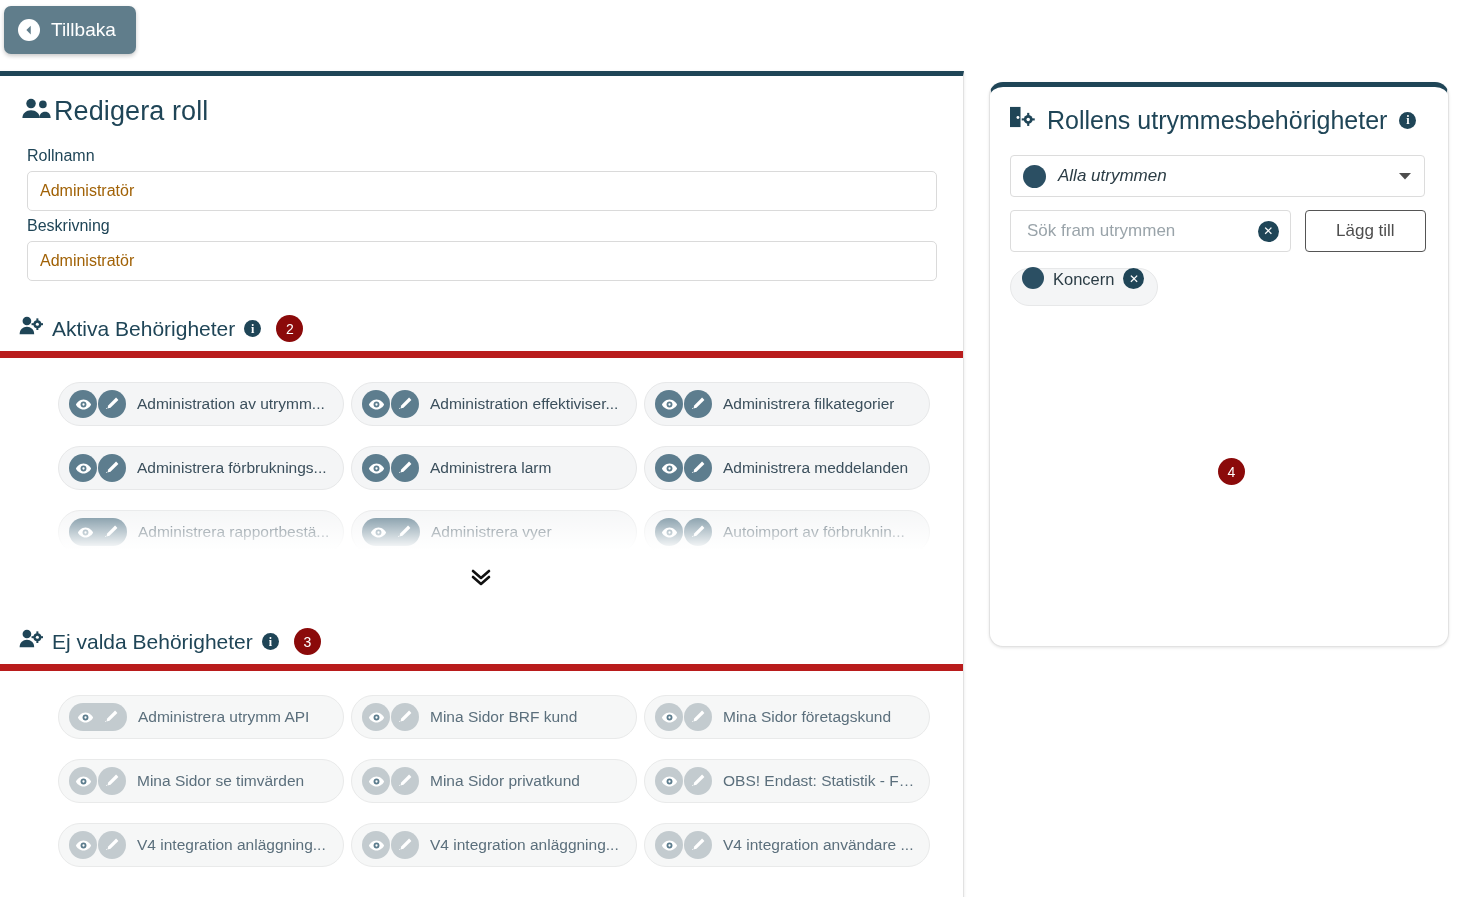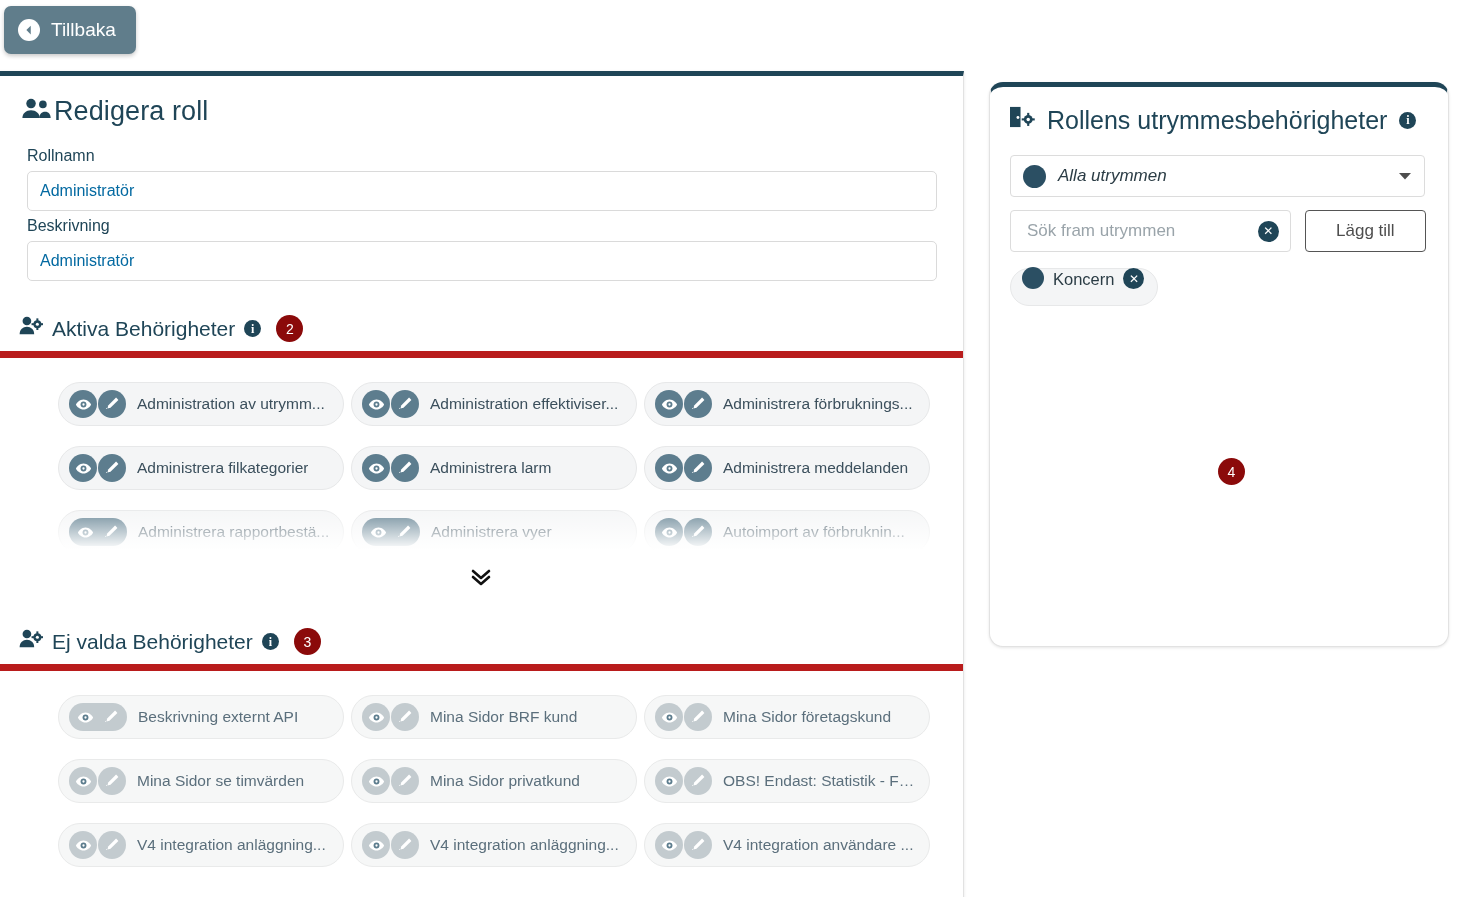--- a/index.html
+++ b/index.html
@@ -46,21 +46,21 @@
     display:flex; align-items:center; gap:2px;
     color:#1f4557; font-size:27px; padding:20px 0 0 22px;
     letter-spacing:.1px;
   }
 
   .form-area { padding: 14px 26px 0 28px; }
   .field-label { color:#1f4557; font-size:16px; margin:6px 0 6px 0; }
   .text-input {
     width:910px; height:40px;
     border:1px solid #dadada; border-radius:5px;
-    padding:0 12px; font-size:16px; color:#0369a1;
+    padding:0 12px; font-size:16px; color:#a16207;
     font-family:"Liberation Sans", sans-serif;
     background:#fff; outline:none;
   }
   .text-input::placeholder { color:#4d4d4d; }
 
   
   .section-head {
     display:flex; align-items:center; gap:9px;
     color:#1f4557; font-size:21px;
     padding: 0 0 9px 20px;
@@ -288,39 +288,39 @@
                   <circle cx="9" cy="9" r="1.2" fill="#fff"></circle>
                 </svg>
               </span>
               <span class="b-circ">
                 <svg width="16" height="16" viewBox="0 0 18 18">
                   <path d="M13.6 1.8l2.6 2.6-8.9 8.9-3.4.8.8-3.4z" fill="#fff"></path>
                   <path d="M2.3 14.6l1.4-.3 -1.1-1.1z" fill="#fff"></path>
                 </svg>
               </span>
             </div>
+            <span class="chip-label">Administrera filkategorier</span>
+          </div>
+          <div class="chip">
+            <div class="badge-group sep">
+              <span class="b-circ">
+                <svg width="17" height="17" viewBox="0 0 18 18">
+                  <path d="M9 3.6c-4 0-6.9 3.1-7.8 4.8-.2.4-.2.8 0 1.2C2.1 11.3 5 14.4 9 14.4s6.9-3.1 7.8-4.8c.2-.4.2-.8 0-1.2C15.9 6.7 13 3.6 9 3.6z" fill="#fff"></path>
+                  <circle cx="9" cy="9" r="3.1" fill="#5d7d8e"></circle>
+                  <circle cx="9" cy="9" r="1.2" fill="#fff"></circle>
+                </svg>
+              </span>
+              <span class="b-circ">
+                <svg width="16" height="16" viewBox="0 0 18 18">
+                  <path d="M13.6 1.8l2.6 2.6-8.9 8.9-3.4.8.8-3.4z" fill="#fff"></path>
+                  <path d="M2.3 14.6l1.4-.3 -1.1-1.1z" fill="#fff"></path>
+                </svg>
+              </span>
+            </div>
             <span class="chip-label">Administrera förbruknings...</span>
-          </div>
-          <div class="chip">
-            <div class="badge-group sep">
-              <span class="b-circ">
-                <svg width="17" height="17" viewBox="0 0 18 18">
-                  <path d="M9 3.6c-4 0-6.9 3.1-7.8 4.8-.2.4-.2.8 0 1.2C2.1 11.3 5 14.4 9 14.4s6.9-3.1 7.8-4.8c.2-.4.2-.8 0-1.2C15.9 6.7 13 3.6 9 3.6z" fill="#fff"></path>
-                  <circle cx="9" cy="9" r="3.1" fill="#5d7d8e"></circle>
-                  <circle cx="9" cy="9" r="1.2" fill="#fff"></circle>
-                </svg>
-              </span>
-              <span class="b-circ">
-                <svg width="16" height="16" viewBox="0 0 18 18">
-                  <path d="M13.6 1.8l2.6 2.6-8.9 8.9-3.4.8.8-3.4z" fill="#fff"></path>
-                  <path d="M2.3 14.6l1.4-.3 -1.1-1.1z" fill="#fff"></path>
-                </svg>
-              </span>
-            </div>
-            <span class="chip-label">Administrera filkategorier</span>
           </div>
           <div class="chip">
             <div class="badge-group sep">
               <span class="b-circ">
                 <svg width="17" height="17" viewBox="0 0 18 18">
                   <path d="M9 3.6c-4 0-6.9 3.1-7.8 4.8-.2.4-.2.8 0 1.2C2.1 11.3 5 14.4 9 14.4s6.9-3.1 7.8-4.8c.2-.4.2-.8 0-1.2C15.9 6.7 13 3.6 9 3.6z" fill="#fff"></path>
                   <circle cx="9" cy="9" r="3.1" fill="#5d7d8e"></circle>
                   <circle cx="9" cy="9" r="1.2" fill="#fff"></circle>
                 </svg>
               </span>
@@ -450,21 +450,21 @@
                   <circle cx="9" cy="9" r="1.2" fill="#fff"></circle>
                 </svg>
               </span>
               <span class="b-circ">
                 <svg width="16" height="16" viewBox="0 0 18 18">
                   <path d="M13.6 1.8l2.6 2.6-8.9 8.9-3.4.8.8-3.4z" fill="#fff"></path>
                   <path d="M2.3 14.6l1.4-.3 -1.1-1.1z" fill="#fff"></path>
                 </svg>
               </span>
             </div>
-            <span class="chip-label">Beskrivning externt API</span>
+            <span class="chip-label">Administrera utrymm API</span>
           </div>
           <div class="chip inactive">
             <div class="badge-group sep">
               <span class="b-circ">
                 <svg width="17" height="17" viewBox="0 0 18 18">
                   <path d="M9 3.6c-4 0-6.9 3.1-7.8 4.8-.2.4-.2.8 0 1.2C2.1 11.3 5 14.4 9 14.4s6.9-3.1 7.8-4.8c.2-.4.2-.8 0-1.2C15.9 6.7 13 3.6 9 3.6z" fill="#fff"></path>
                   <circle cx="9" cy="9" r="3.1" fill="#5d7d8e"></circle>
                   <circle cx="9" cy="9" r="1.2" fill="#fff"></circle>
                 </svg>
               </span>

